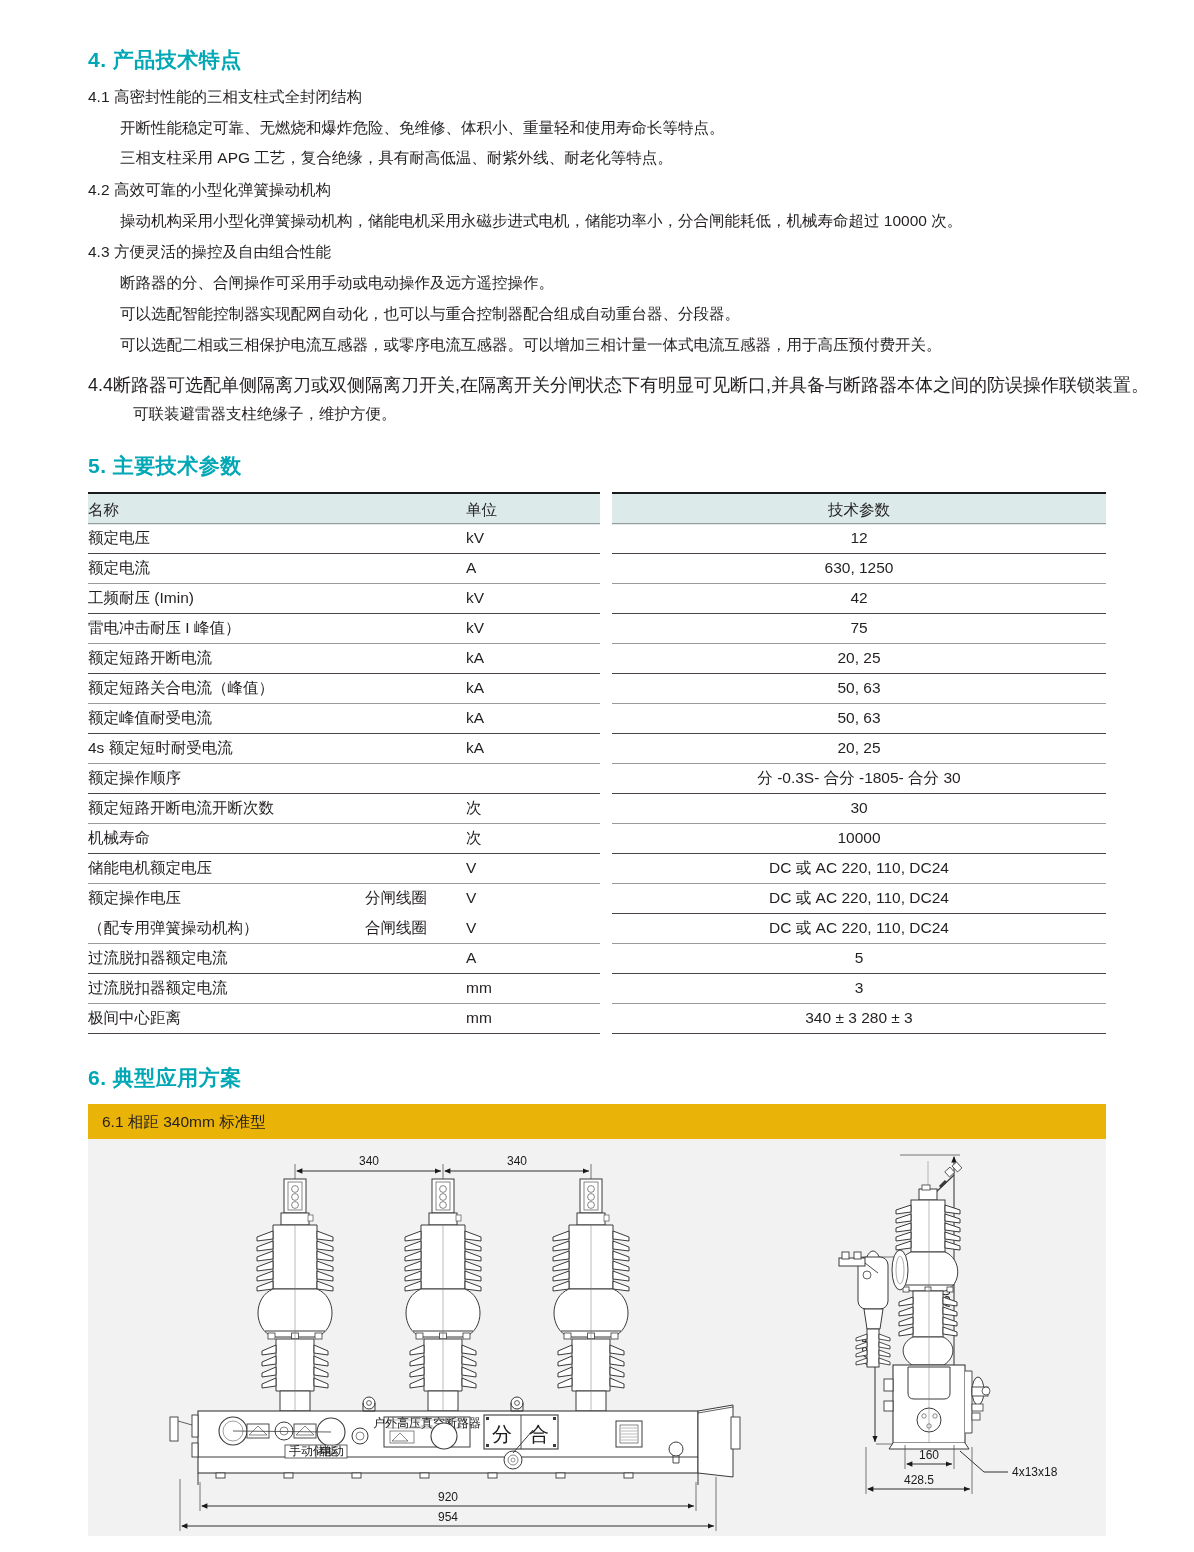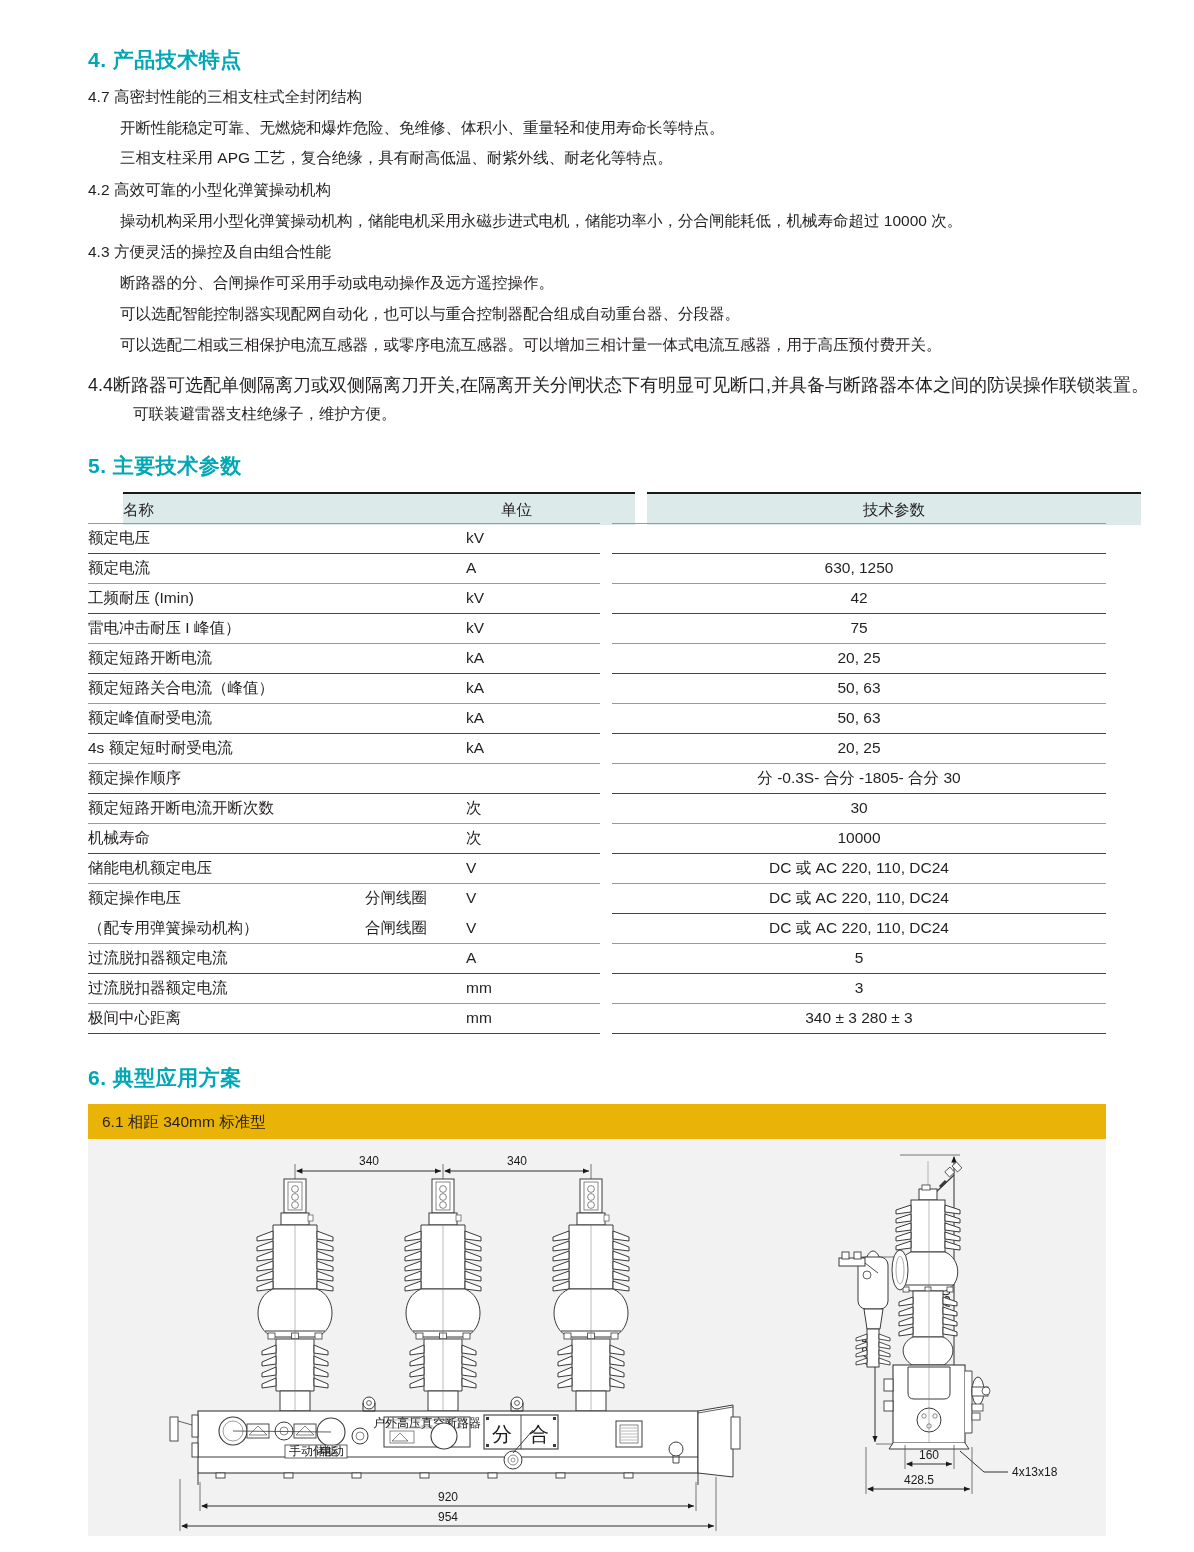--- a/index.html
+++ b/index.html
@@ -41,21 +41,21 @@
   .seg{
     position:absolute;
     top:0;
     height:30px;
     box-sizing:border-box;
   }
   .segL{left:0;width:512px;}
   .segR{left:524px;width:494px;}
 
   .hdr .segL,.hdr .segR{background:#dcebea;}
-  .hdr{height:31px;margin-left:35px;}
+  .hdr{height:31px;}
   .hdr .segL,.hdr .segR{height:31px;}
 
   .rule-top{position:absolute;left:0;height:2px;background:#1a1a1a;}
   .rule-top.a{top:0;width:512px;}
   .rule-top.b{left:524px;top:0;width:494px;}
 
   .rule{position:absolute;height:1px;background:#9b9b9b;}
   .rule.a{left:0;width:512px;}
   .rule.b{left:524px;width:494px;}
   .rule.dark{background:#4a4442;}
@@ -99,21 +99,21 @@
 <body>
 
 <div class="page">
 
   <div class="sec-head" style="left:88px;top:46px;">
     <span>4.</span>
     <span>产品技术特点</span>
   </div>
 
   <div class="txt lvl1" style="top:89px;">
-    <span>4.7</span>
+    <span>4.1</span>
     <span>高密封性能的三相支柱式全封闭结构</span>
   </div>
   <div class="txt lvl2" style="top:120px;">开断性能稳定可靠、无燃烧和爆炸危险、免维修、体积小、重量轻和使用寿命长等特点。</div>
   <div class="txt lvl2" style="top:150px;">三相支柱采用 APG 工艺，复合绝缘，具有耐高低温、耐紫外线、耐老化等特点。</div>
 
   <div class="txt lvl1" style="top:182px;">
     <span>4.2</span>
     <span>高效可靠的小型化弹簧操动机构</span>
   </div>
   <div class="txt lvl2" style="top:213px;">操动机构采用小型化弹簧操动机构，储能电机采用永磁步进式电机，储能功率小，分合闸能耗低，机械寿命超过 10000 次。</div>
@@ -150,20 +150,23 @@
       </div>
     </div>
 
     <div id="rows">
         <div class="trow">
           <div class="rule a" style="top:0"></div>
           <div class="rule b" style="top:0"></div>
           <div class="seg segL">
             <span class="cellname">额定电压</span>
             <span class="cellunit">kV</span>
+          </div>
+          <div class="seg segR">
+            <span class="cellval">12</span>
           </div>
         </div>
         <div class="trow">
           <div class="rule a dark" style="top:0"></div>
           <div class="rule b dark" style="top:0"></div>
           <div class="seg segL">
             <span class="cellname">额定电流</span>
             <span class="cellunit">A</span>
           </div>
           <div class="seg segR">

